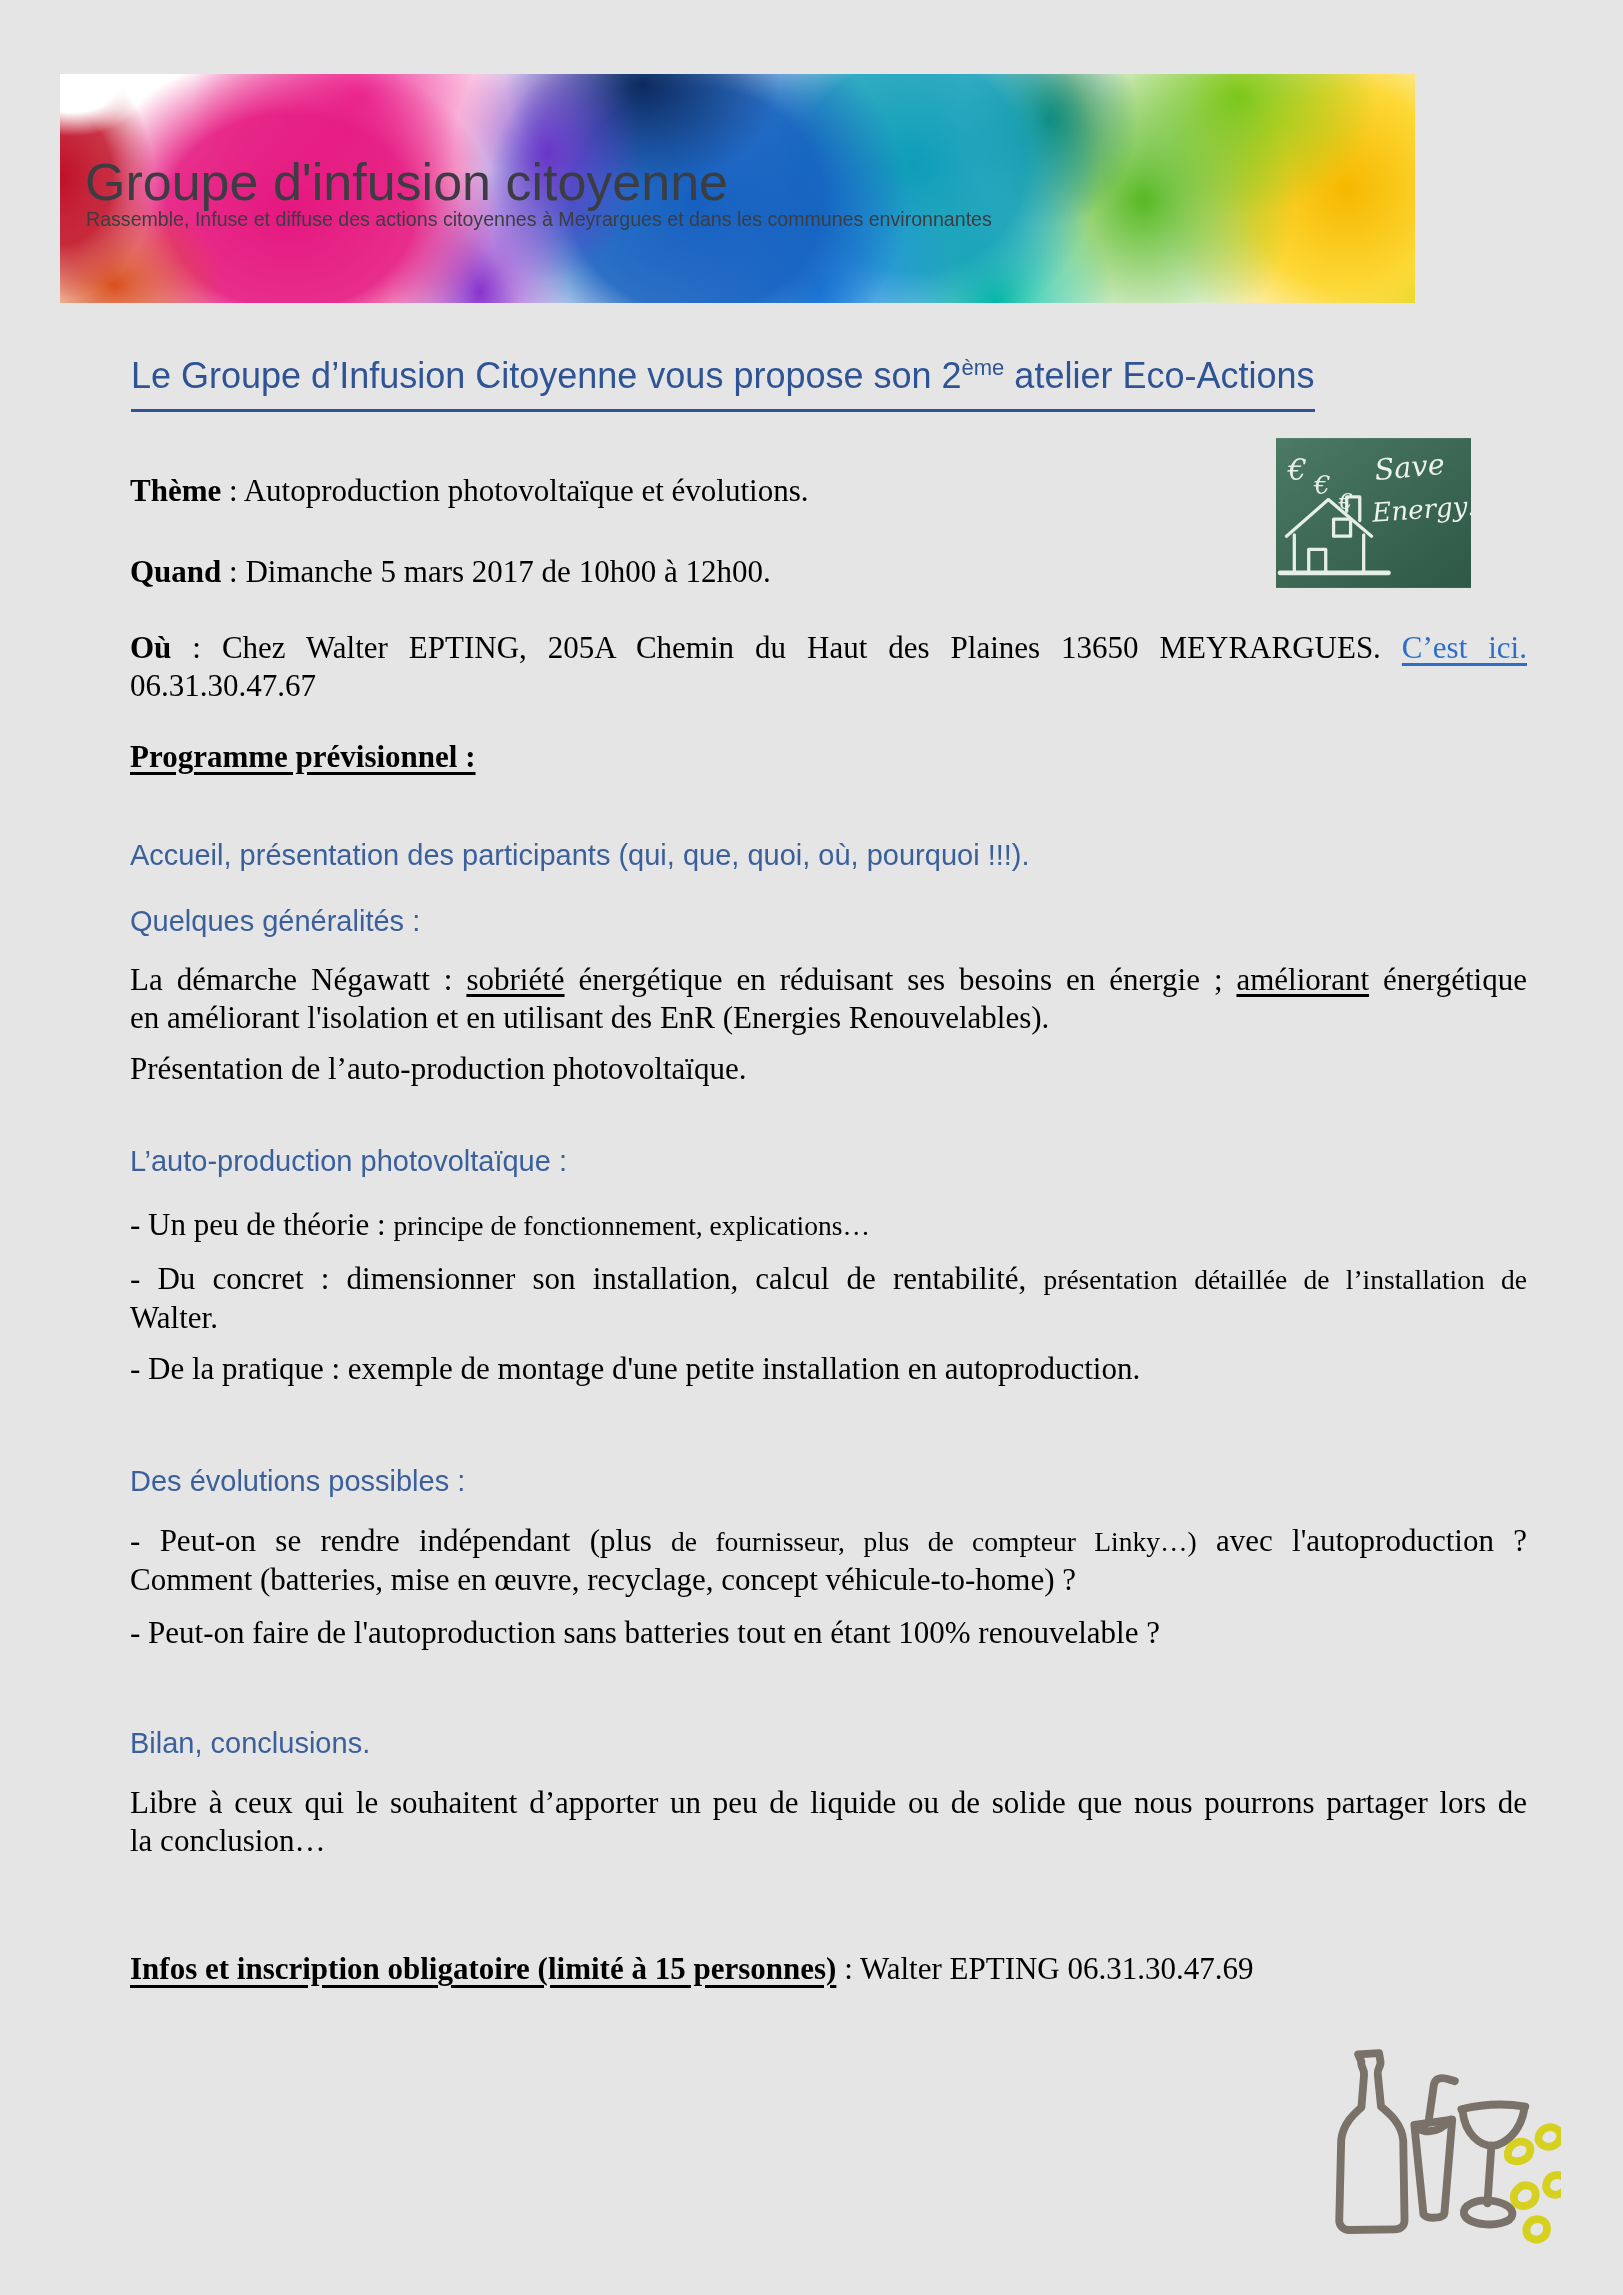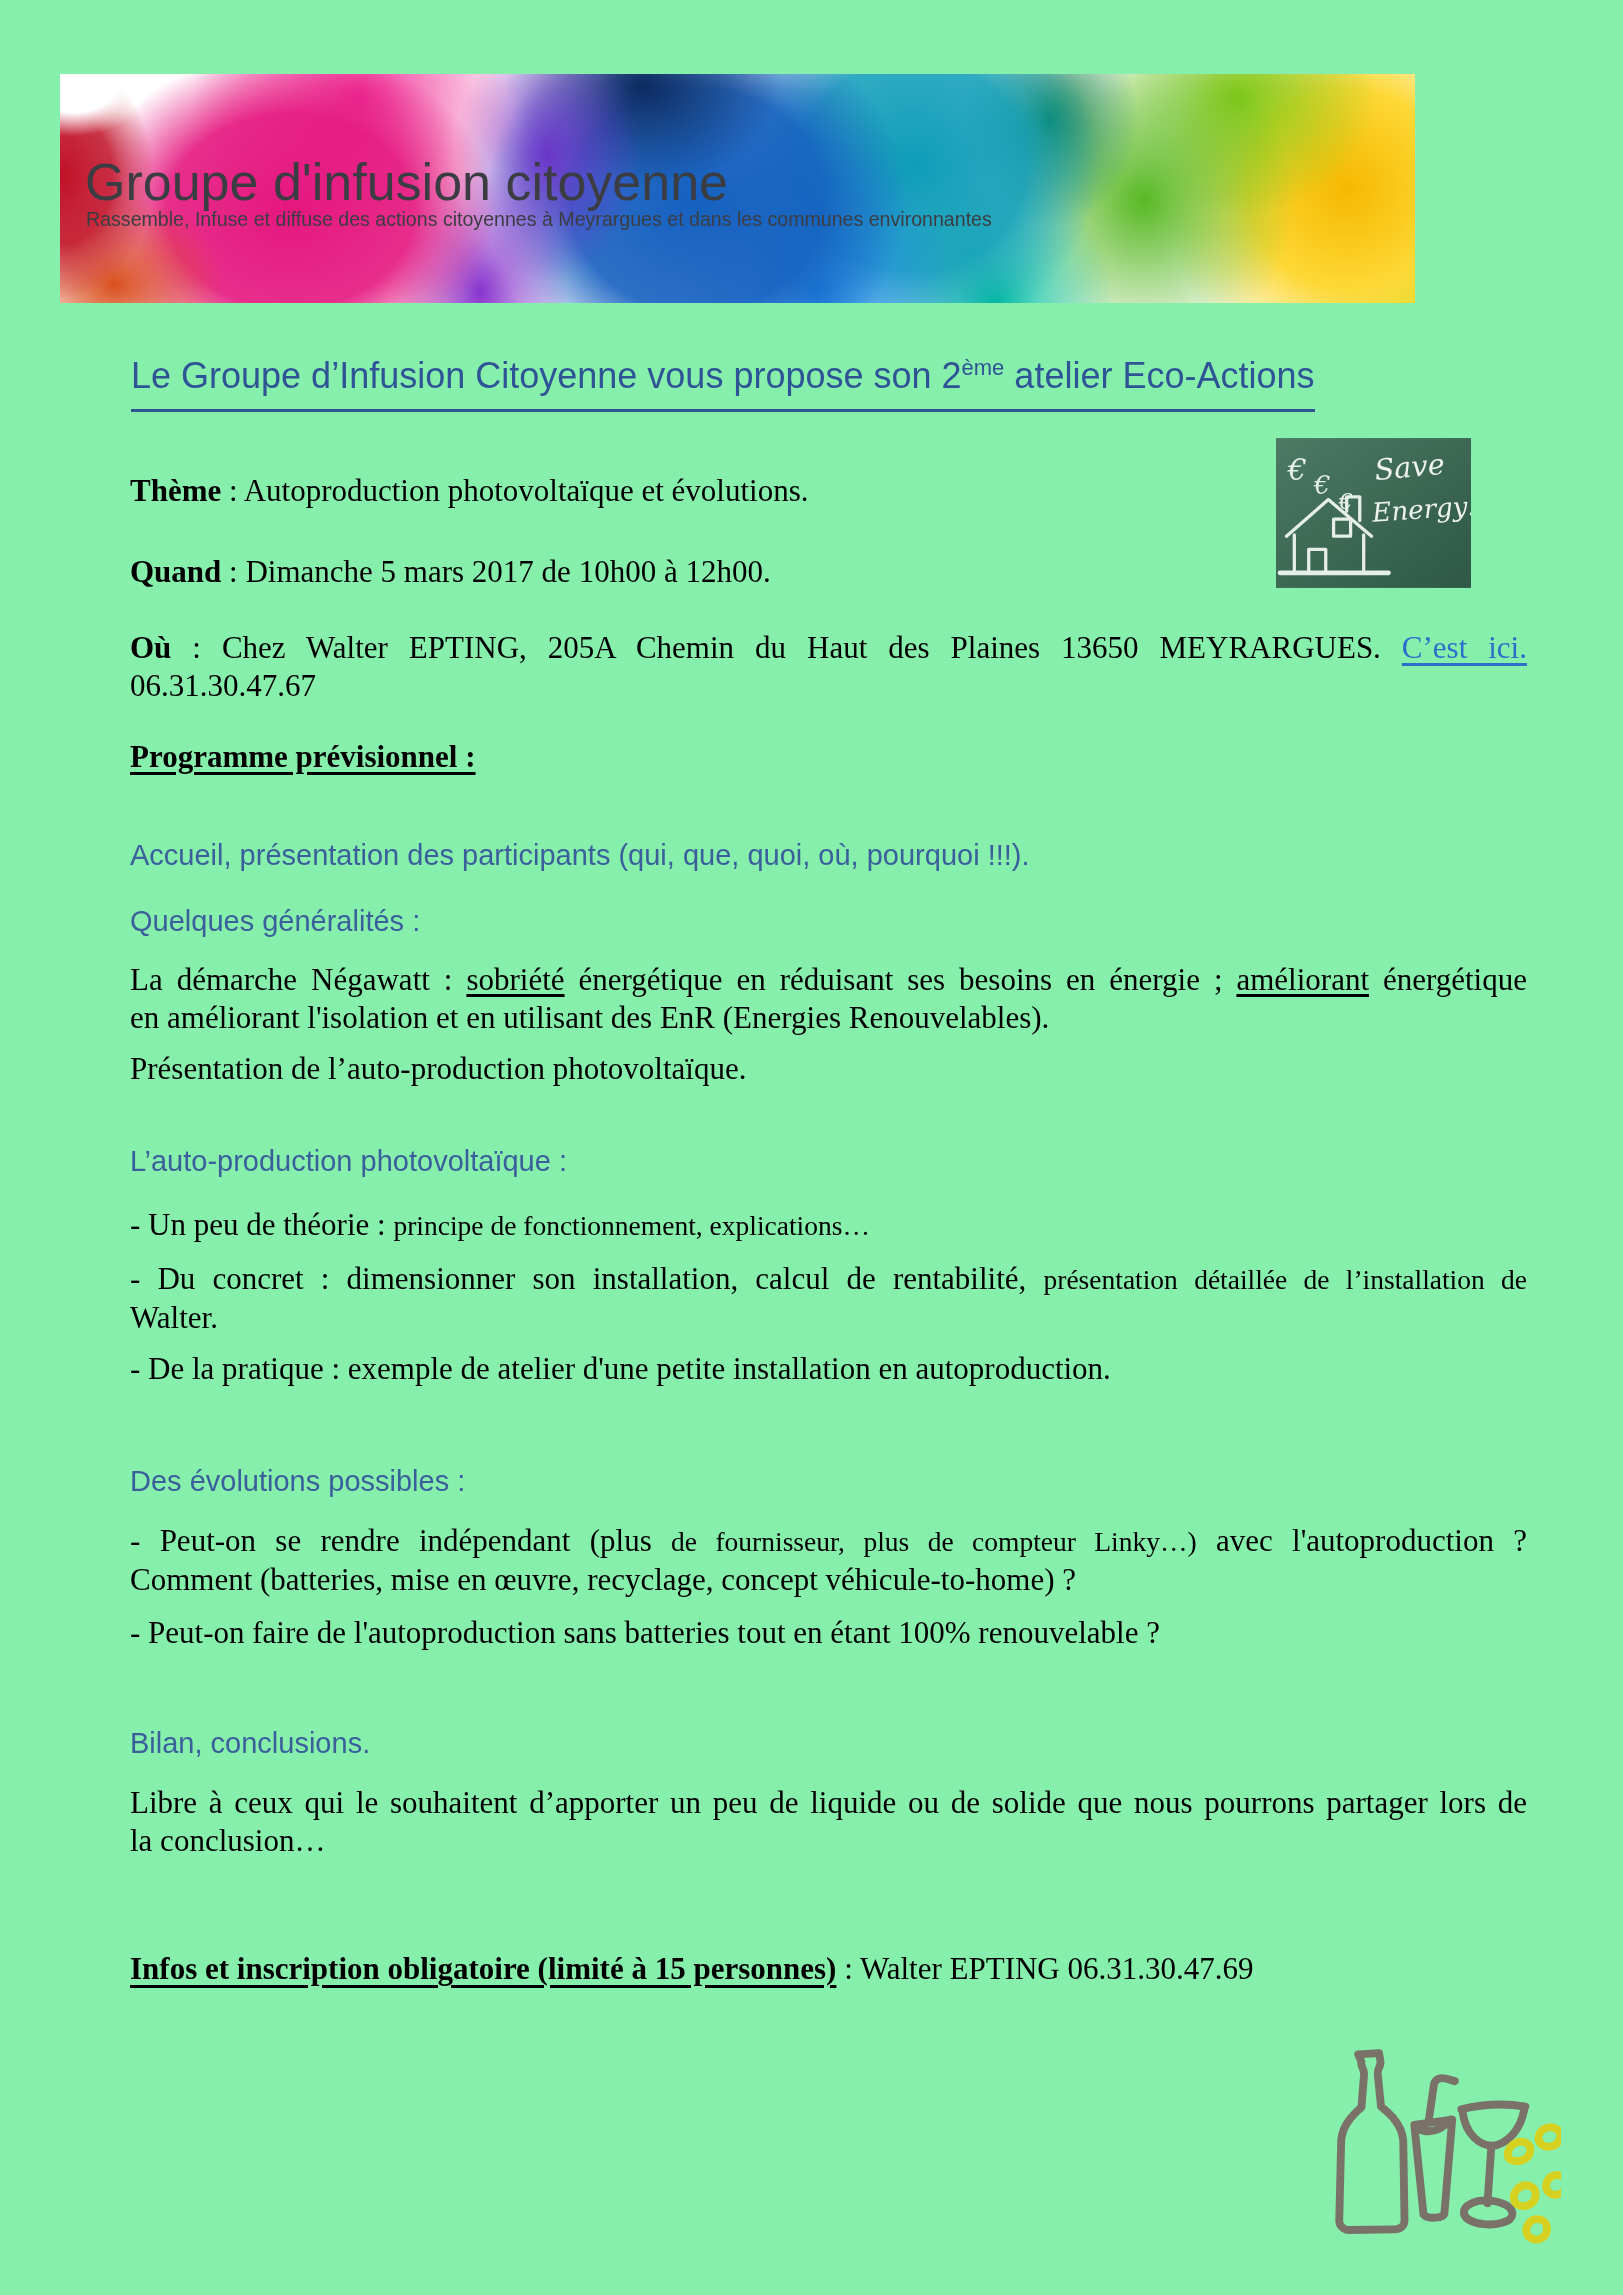--- a/index.html
+++ b/index.html
@@ -1,16 +1,16 @@
 <!DOCTYPE html>
 <html lang="fr" style="font-size:10.5px"><head>
 <meta charset="utf-8">
 <style>
   html,body{margin:0;padding:0;background:#ffffff;}
-  .page{position:relative;width:1623px;height:2295px;background:#86efac;overflow:hidden;
+  .page{position:relative;width:1623px;height:2295px;background:#e5e5e5;overflow:hidden;
         font-family:"Liberation Serif","DejaVu Serif",serif;color:#000;}
 
   
   .banner{position:absolute;left:60px;top:74px;width:1355px;height:229px;overflow:hidden;
     background:
       radial-gradient(ellipse 111px 79px at 1% 3%, #ffffff 40%, rgba(255,255,255,0) 70%),
       radial-gradient(ellipse 131px 170px at 0% 45%, #c01027 0%, rgba(192,16,39,.85) 40%, rgba(192,16,39,0) 72%),
       radial-gradient(ellipse 157px 131px at 4% 92%, #d94f1e 0%, rgba(217,79,30,0) 70%),
       radial-gradient(ellipse 275px 216px at 17% 60%, #e5177f 0%, rgba(229,23,127,.9) 45%, rgba(229,23,127,0) 75%),
       radial-gradient(ellipse 236px 196px at 22% 10%, #ef2f96 0%, rgba(239,47,150,0) 70%),
@@ -112,21 +112,21 @@
 
   <p class="blk body" style="top:1050px">Présentation de l’auto-production photovoltaïque.</p>
 
   <h2 class="blk bluehead" style="top:1144px">L’auto-production photovoltaïque :</h2>
 
   <p class="blk body" style="top:1206px"><span>- Un peu de théorie : </span><span class="small">principe de fonctionnement, explications…</span></p>
 
   <div class="blk body jline" style="top:1260px"><span>- Du concret : dimensionner son installation, calcul de rentabilité, </span><span class="small">présentation détaillée de l’installation de</span></div>
   <div class="blk body" style="top:1299px">Walter.</div>
 
-  <p class="blk body" style="top:1350px">- De la pratique : exemple de atelier d'une petite installation en autoproduction.</p>
+  <p class="blk body" style="top:1350px">- De la pratique : exemple de montage d'une petite installation en autoproduction.</p>
 
   <h2 class="blk bluehead" style="top:1464px">Des évolutions possibles :</h2>
 
   <div class="blk body jline" style="top:1522px"><span>- Peut-on se rendre indépendant (plus </span><span class="small">de fournisseur, plus de compteur Linky…)</span><span> avec l'autoproduction ?</span></div>
   <div class="blk body" style="top:1561px">Comment (batteries, mise en œuvre, recyclage, concept véhicule-to-home) ?</div>
 
   <p class="blk body" style="top:1614px">- Peut-on faire de l'autoproduction sans batteries tout en étant 100% renouvelable ?</p>
 
   <h2 class="blk bluehead" style="top:1726px">Bilan, conclusions.</h2>
 

